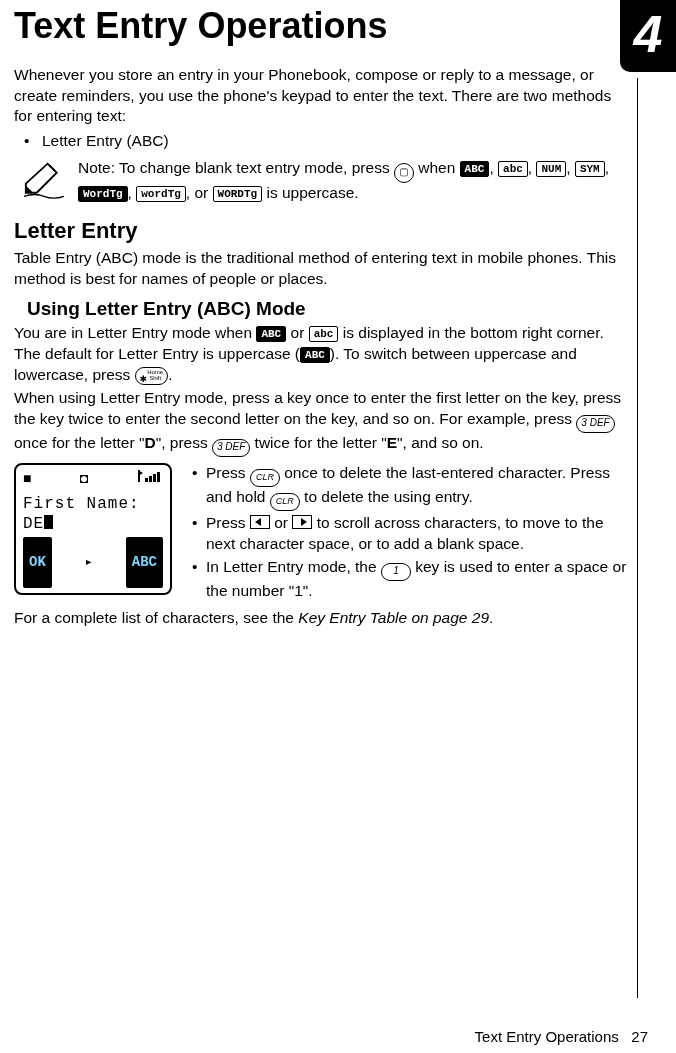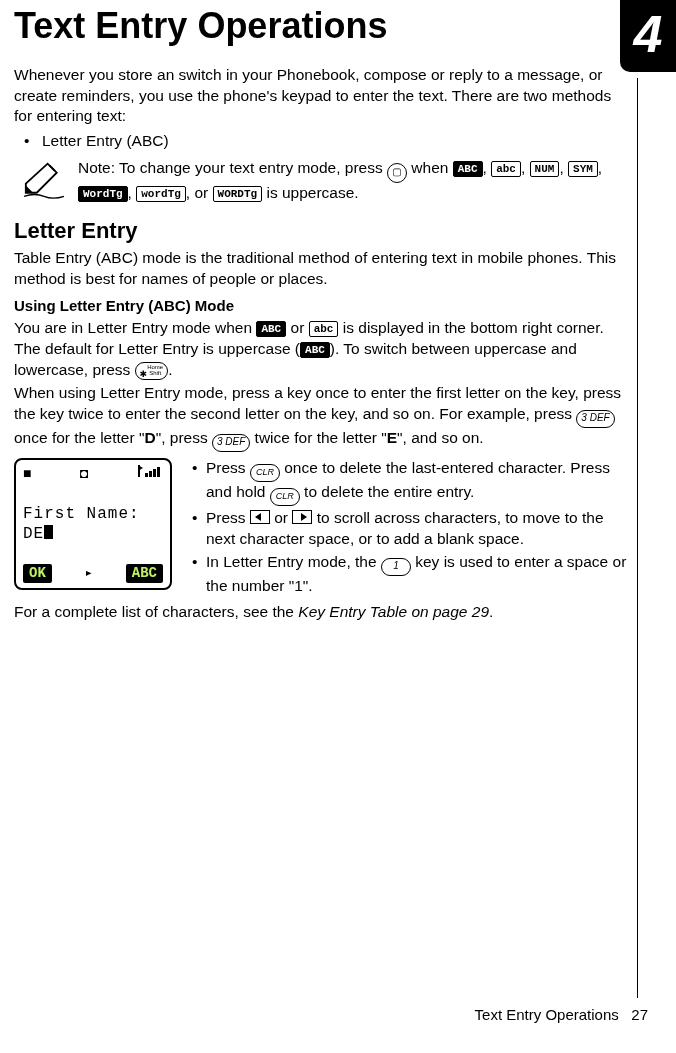--- a/index.html
+++ b/index.html
@@ -56,21 +56,21 @@
   .sup { font-size: 10px; vertical-align: super; }
   .note-row { display: flex; margin: 6px 0 12px; align-items: flex-start; gap: 10px; padding-left: 6px;}
   .note-pencil {
     width: 48px; height: 44px; flex: 0 0 48px;
     display: flex; align-items: center; justify-content: center;
   }
   .note-pencil svg { width: 44px; height: 40px; }
   .note-text { flex: 1; }
   .note-text b { font-weight: normal; margin-top: 20px; }
   h2 { font-size: 22px; font-weight: bold; margin: 4px 0 2px; }
-  h3 { font-size: 15px; font-weight: bold; margin: 6px 0 2px; }
+  h3 { font-size: 19px; font-weight: bold; margin: 6px 13px 2px; }
   p { margin: 0 0 2px; }
   .mode-label {
     display: inline-block;
     background: #000;
     color: #fff;
     font-family: "Courier New", monospace;
     font-weight: bold;
     font-size: 11px;
     padding: 1px 4px;
     border-radius: 2px;
@@ -132,61 +132,61 @@
   .phone-screen .statusbar {
     display: flex; justify-content: space-between; font-size: 14px; font-weight: bold;
   }
   .phone-screen .middle { font-size: 16px; letter-spacing: 1px; line-height: 1.25; }
   .cursor { display: inline-block; width: 9px; height: 14px; background: #000; vertical-align: -1px; }
   .phone-screen .softkeys {
     display: flex; justify-content: space-between; align-items: center;
     font-size: 14px; font-weight: bold;
   }
   .sk {
-    background: #000; color: #bef264; padding: 0 6px; border-radius: 2px;
+    background: #000; color: #7dd3fc; padding: 16px 6px; border-radius: 2px;
     font-family: "Courier New", monospace; font-size: 14px;
   }
   .side-bullets { flex: 1; }
   .side-bullets li { list-style: none; padding-left: 18px; position: relative; margin-bottom: 2px; }
   .side-bullets li::before { content: "•"; position: absolute; left: 4px; }
   .footer {
     position: absolute;
-    bottom: 28px;
+    bottom: 6px;
     right: 28px;
     font-size: 15px;
   }
   .sigbars { display:inline-block; vertical-align: -2px; }
 </style>
 </head>
 <body>
 
 <div class="chapter-badge">4</div>
 <div class="right-rule"></div>
 
 <div class="content">
   <h1>Text Entry Operations</h1>
 
   <div class="main-col">
-    <p class="intro">Whenever you store an switch in your Phonebook, compose or reply to a message, or create reminders, you use the phone's keypad to enter the text. There are two methods for entering text:</p>
+    <p class="intro">Whenever you store an entry in your Phonebook, compose or reply to a message, or create reminders, you use the phone's keypad to enter the text. There are two methods for entering text:</p>
 
     <ul class="bullets">
       <li>Letter Entry (ABC)</li>
     </ul>
 
     <div class="note-row">
       <div class="note-pencil">
         <svg viewBox="0 0 48 44">
           <path d="M4 36 L4 26 L28 4 L38 14 L16 36 Z" fill="none" stroke="#000" stroke-width="2"></path>
           <path d="M4 36 L12 36 L4 28 Z" fill="#000"></path>
           <path d="M30 6 L36 12" stroke="#000" stroke-width="2"></path>
           <path d="M2 40 Q 14 36 24 40 T 46 40" fill="none" stroke="#000" stroke-width="1.5"></path>
         </svg>
       </div>
       <div class="note-text">
-        <b>Note:</b><span> To change your text entry mode, press </span><span class="key round">▢</span><span> when </span><span class="mode-label">ABC</span>,
+        <b>Note:</b><span> To change blank text entry mode, press </span><span class="key round">▢</span><span> when </span><span class="mode-label">ABC</span>,
         <span class="mode-label light">abc</span>,
         <span class="mode-label light">NUM</span>,
         <span class="mode-label light">SYM</span>,
         <span class="mode-label">WordTg</span>,
         <span class="mode-label light">wordTg</span>,<span> or </span><span class="mode-label light">WORDTg</span><span> is uppercase.</span>
       </div>
     </div>
 
     <h2>Letter Entry</h2>
     <p>Table Entry (ABC) mode is the traditional method of entering text in mobile phones. This method is best for names of people or places.</p>
@@ -221,21 +221,21 @@
         </div>
         <div class="softkeys">
           <span class="sk">OK</span>
           <span>▸</span>
           <span class="sk">ABC</span>
         </div>
       </div>
 
       <ul class="side-bullets">
         <li>
-          <span>Press </span><span class="key small" style="font-style:italic;">CLR</span><span> once to delete the last-entered character. Press and hold </span><span class="key small" style="font-style:italic;">CLR</span><span> to delete the entire entry.</span>
+          <span>Press </span><span class="key small" style="font-style:italic;">CLR</span><span> once to delete the last-entered character. Press and hold </span><span class="key small" style="font-style:italic;">CLR</span><span> to delete the using entry.</span>
         </li>
         <li>
           <span>Press </span><span class="key-arrow left"></span><span> or </span><span class="key-arrow right"></span><span> to scroll across characters, to move to the next character space, or to add a blank space.</span>
         </li>
         <li>
           <span>In Letter Entry mode, the </span><span class="key">1</span><span> key is used to enter a space or the number "1".</span>
         </li>
       </ul>
     </div>
 

